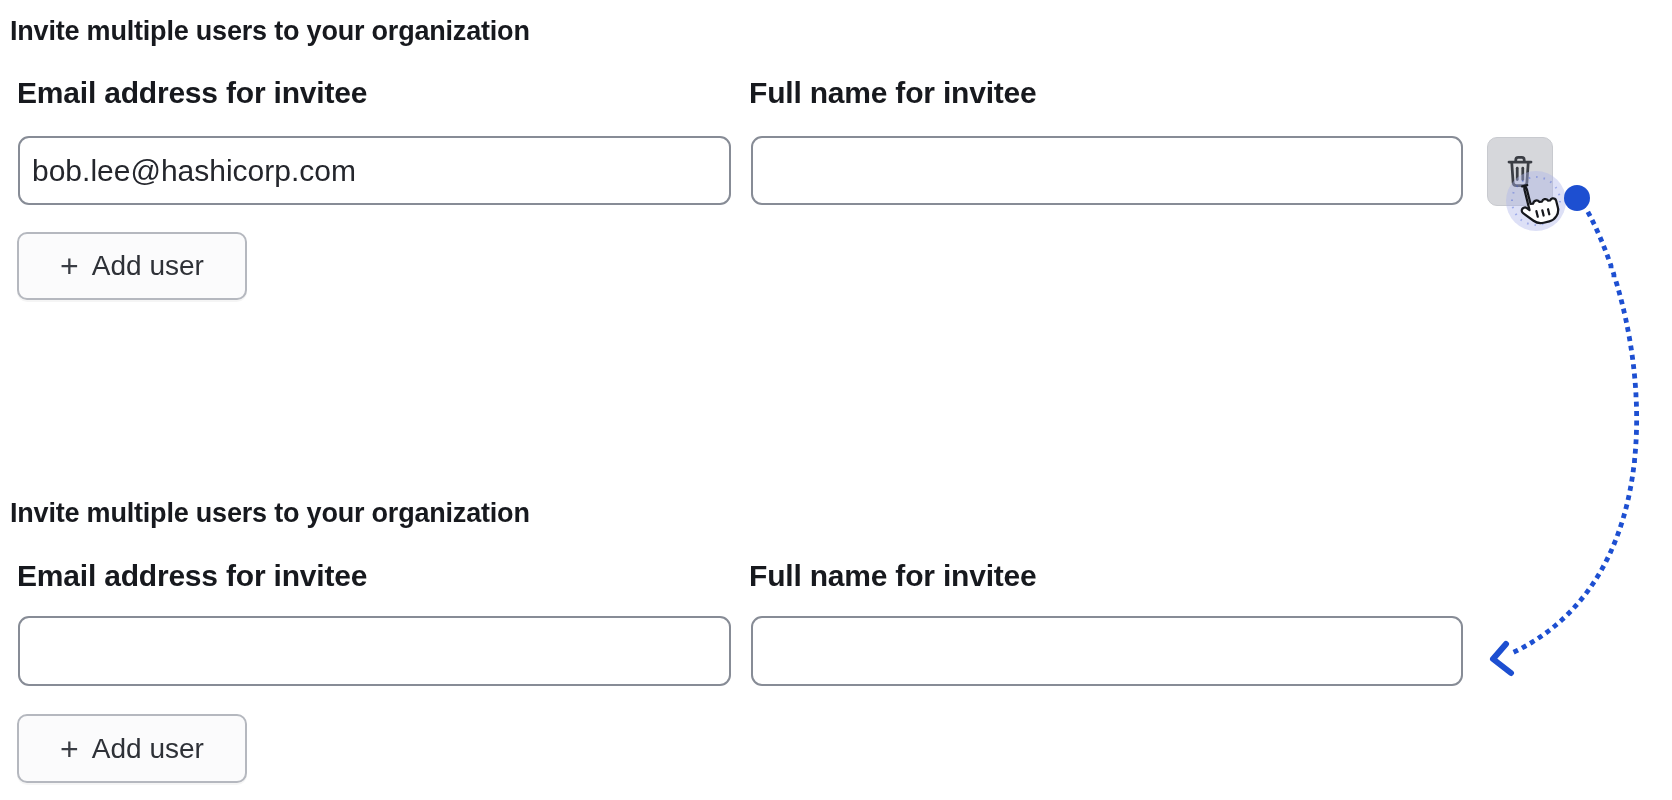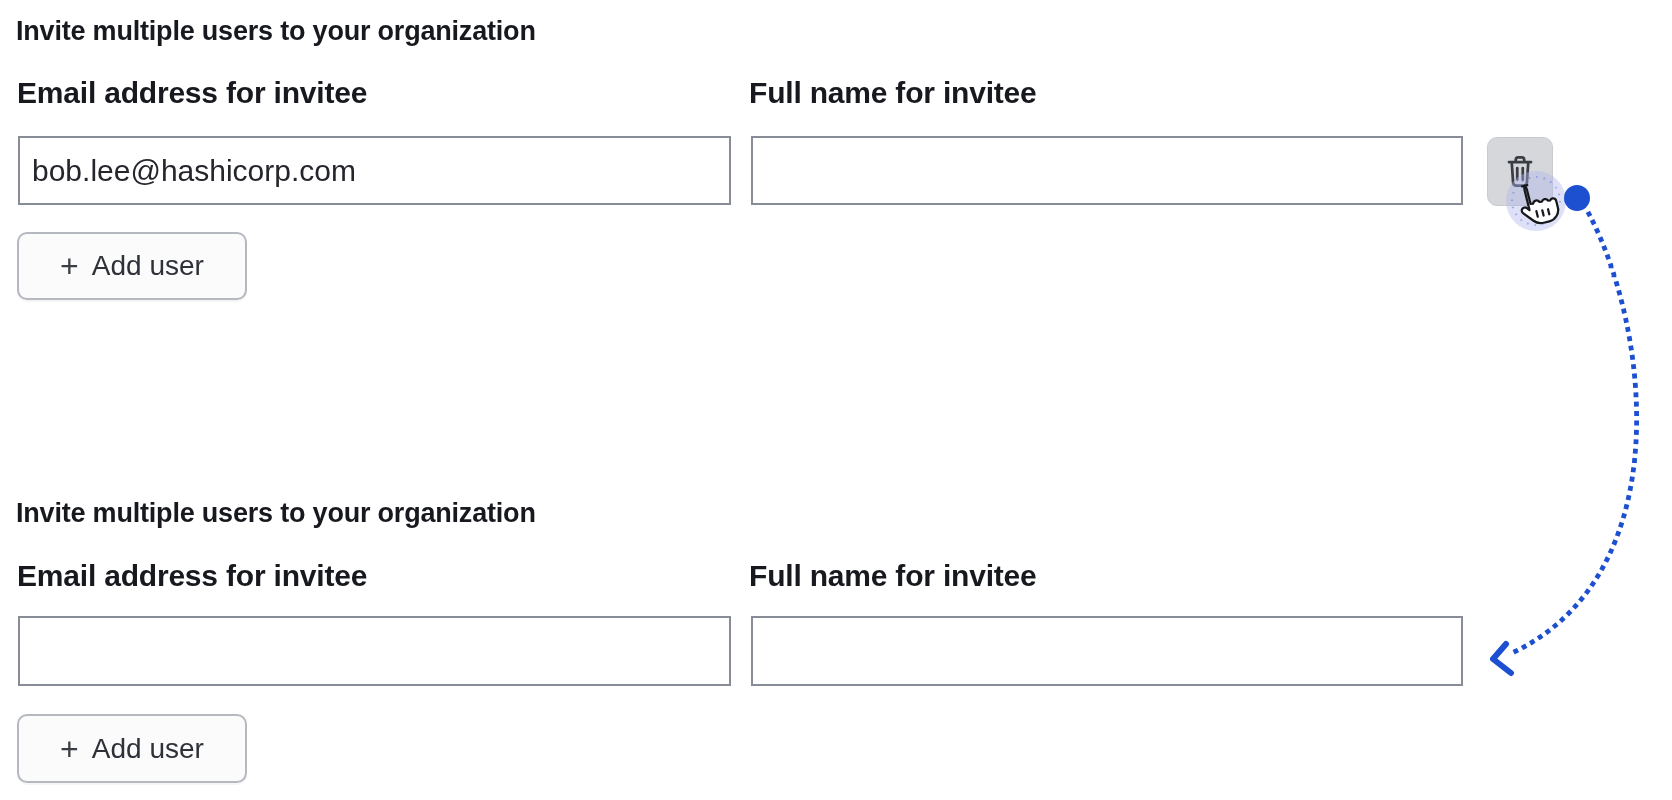--- a/index.html
+++ b/index.html
@@ -1,30 +1,30 @@
 <!DOCTYPE html>
 <html><head>
 <meta charset="utf-8">
 <style>
   html,body{margin:0;padding:0;background:#ffffff;}
   .canvas{
     position:relative;width:1672px;height:800px;background:#ffffff;
     font-family:"Liberation Sans",sans-serif;overflow:hidden;
   }
   .heading{
-    position:absolute;left:16px;font-size:27px;font-weight:700;
+    position:absolute;left:10px;font-size:27px;font-weight:700;
     color:#17191e;letter-spacing:-0.2px;line-height:36px;white-space:nowrap;
   }
   .field-label{
     position:absolute;font-size:30px;font-weight:700;color:#17191e;
     letter-spacing:-0.2px;line-height:36px;white-space:nowrap;
   }
   .text-input{
     position:absolute;box-sizing:border-box;height:69px;background:#ffffff;
-    border:2px solid #878c96;border-radius:0;padding:0 12px;
+    border:2px solid #878c96;border-radius:11px;padding:0 12px;
     font-family:"Liberation Sans",sans-serif;font-size:30px;color:#24262c;outline:none;
   }
   .add-user-btn{
     position:absolute;box-sizing:border-box;left:17px;width:230px;height:68px;
     background:#fbfbfc;border:2px solid #b5b8bf;border-radius:10px;
     display:flex;align-items:center;justify-content:center;gap:13px;
     font-family:"Liberation Sans",sans-serif;font-size:28px;font-weight:500;color:#2e3137;
     cursor:pointer;box-shadow:0 2px 0 rgba(0,0,0,0.04);
   }
   .add-user-btn .plus{font-size:32px;font-weight:400;color:#3a3d44;line-height:1;}

